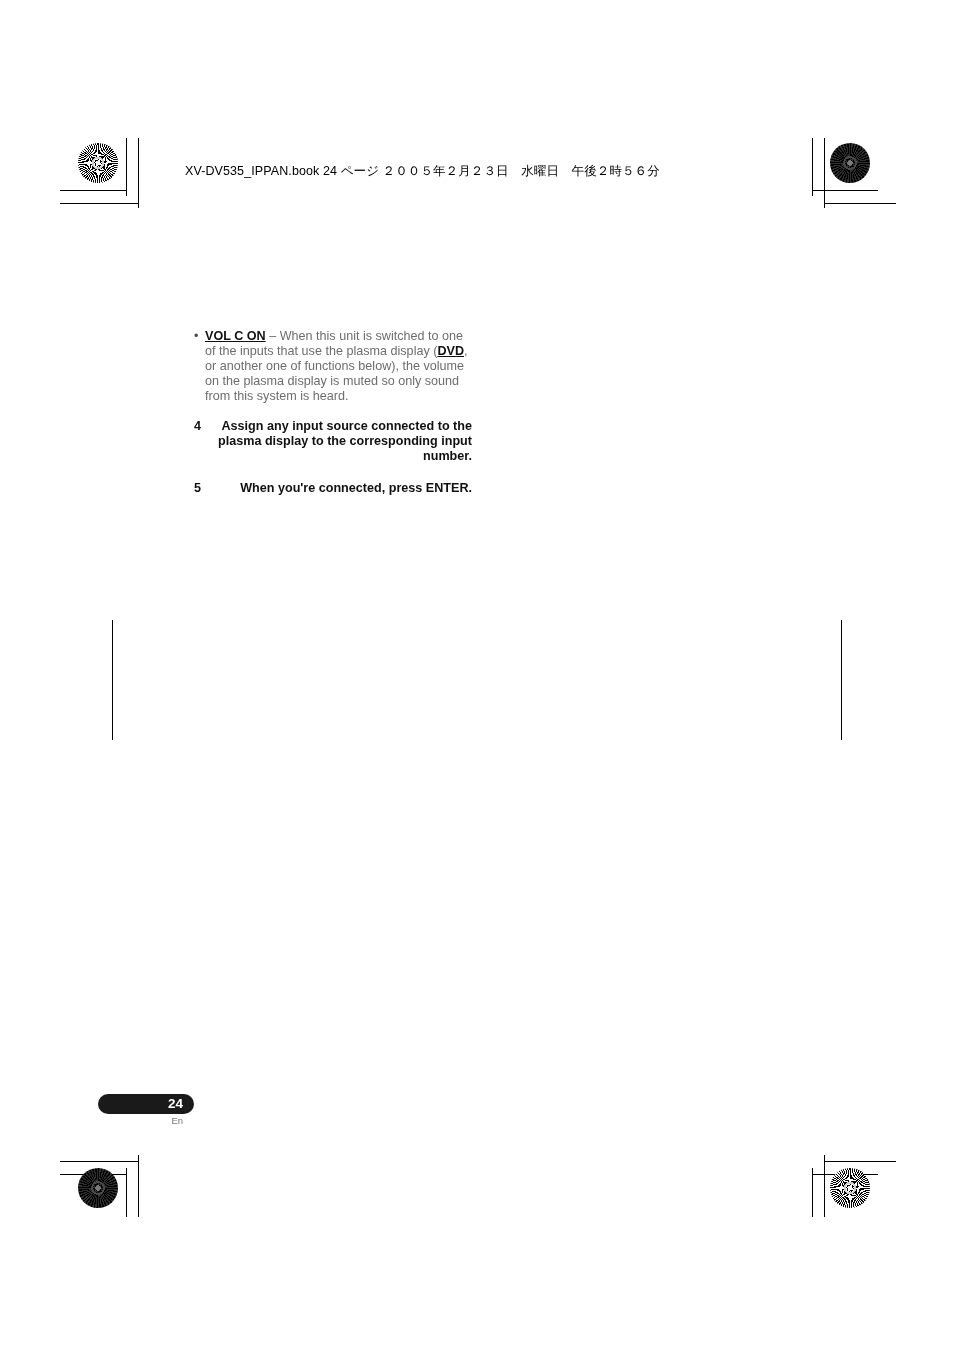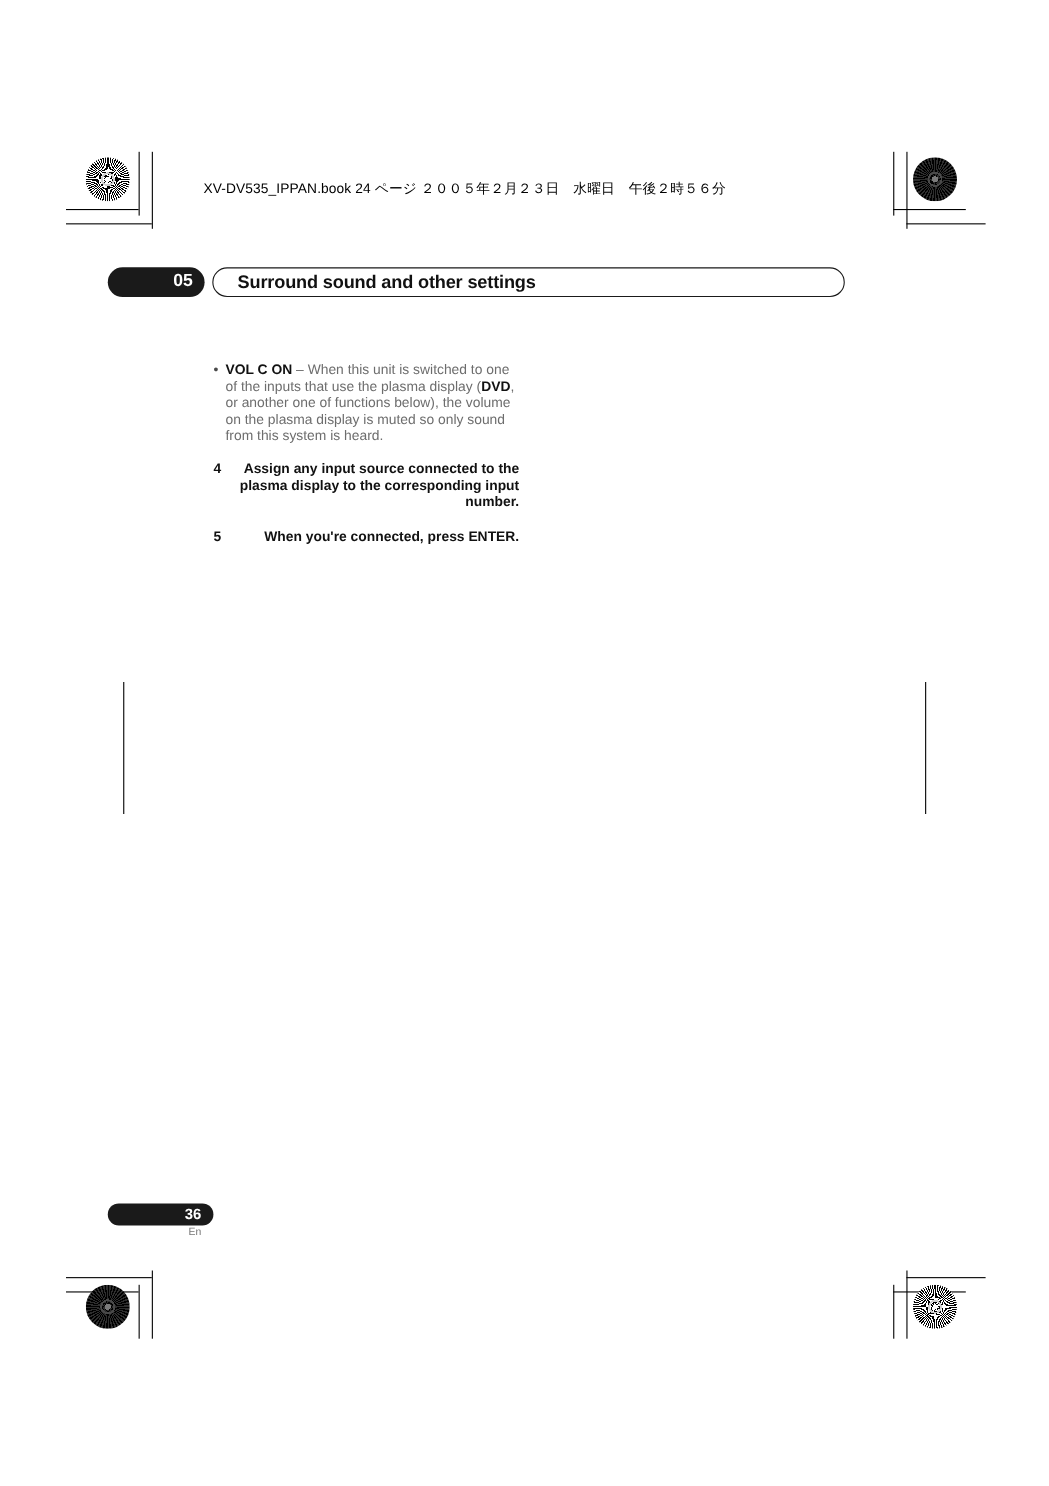--- a/index.html
+++ b/index.html
@@ -128,20 +128,21 @@
     color: #4a4a4a;
     font-size: 12.6px;
     line-height: 15px;
   }
   .bullet-text {
     flex: 1 1 auto;
   }
   .bullet-text b, .para b, .step-line b {
     color: #111111;
     font-weight: bold;
+    text-decoration: underline;
   }
 
   .step-head {
     font-size: 12.6px;
     line-height: 15.2px;
     font-weight: bold;
     color: #111111;
     margin-top: 15px;
     display: flex;
   }
@@ -245,28 +246,20 @@
   <div class="reg-mark long-v" style="left:824px; top:1112px;"></div>
   <div class="trim-line h" style="left:824px; top:1161px; width:72px;"></div>
   <div class="trim-line v" style="left:824px; top:1155px; height:62px;"></div>
   <div class="trim-line h" style="left:812px; top:1174px; width:66px;"></div>
   <div class="trim-line v" style="left:812px; top:1168px; height:49px;"></div>
   <div class="star-target" style="left:830px; top:1168px;"></div>
   <div class="reg-mark long-h" style="left:764px; top:1164px;"></div>
 
   <div class="running-header">XV-DV535_IPPAN.book 24 ページ ２００５年２月２３日　水曜日　午後２時５６分</div>
 
-  <div class="chapter-bar">
-    <div class="chapter-num-pill">
-      <span class="num">05</span>
-    </div>
-    <div class="chapter-title-pill">
-      <span class="title">Surround sound and other settings</span>
-    </div>
-  </div>
 
   <div class="content-col">
 
     <div class="bullet-block">
       <span class="bullet-dot">•</span>
       <span class="bullet-text"><b>VOL C ON</b><span> – </span><span>When this unit is switched to one of the inputs that use the plasma display (</span><b>DVD</b><span>, or another one of functions below), the volume on the plasma display is muted so only sound from this system is heard.</span></span>
     </div>
 
     <div class="step-head">
       <span class="step-num">4</span>
@@ -276,17 +269,17 @@
 
 
     <div class="step-head last">
       <span class="step-num">5</span>
       <span class="step-txt">When you're connected, press ENTER.</span>
     </div>
 
   </div>
 
   <div class="footer-pill">
-    <span class="pg">36</span>
+    <span class="pg">24</span>
   </div>
   <div class="footer-lang">En</div>
 
 </div>
 
 </body></html>

